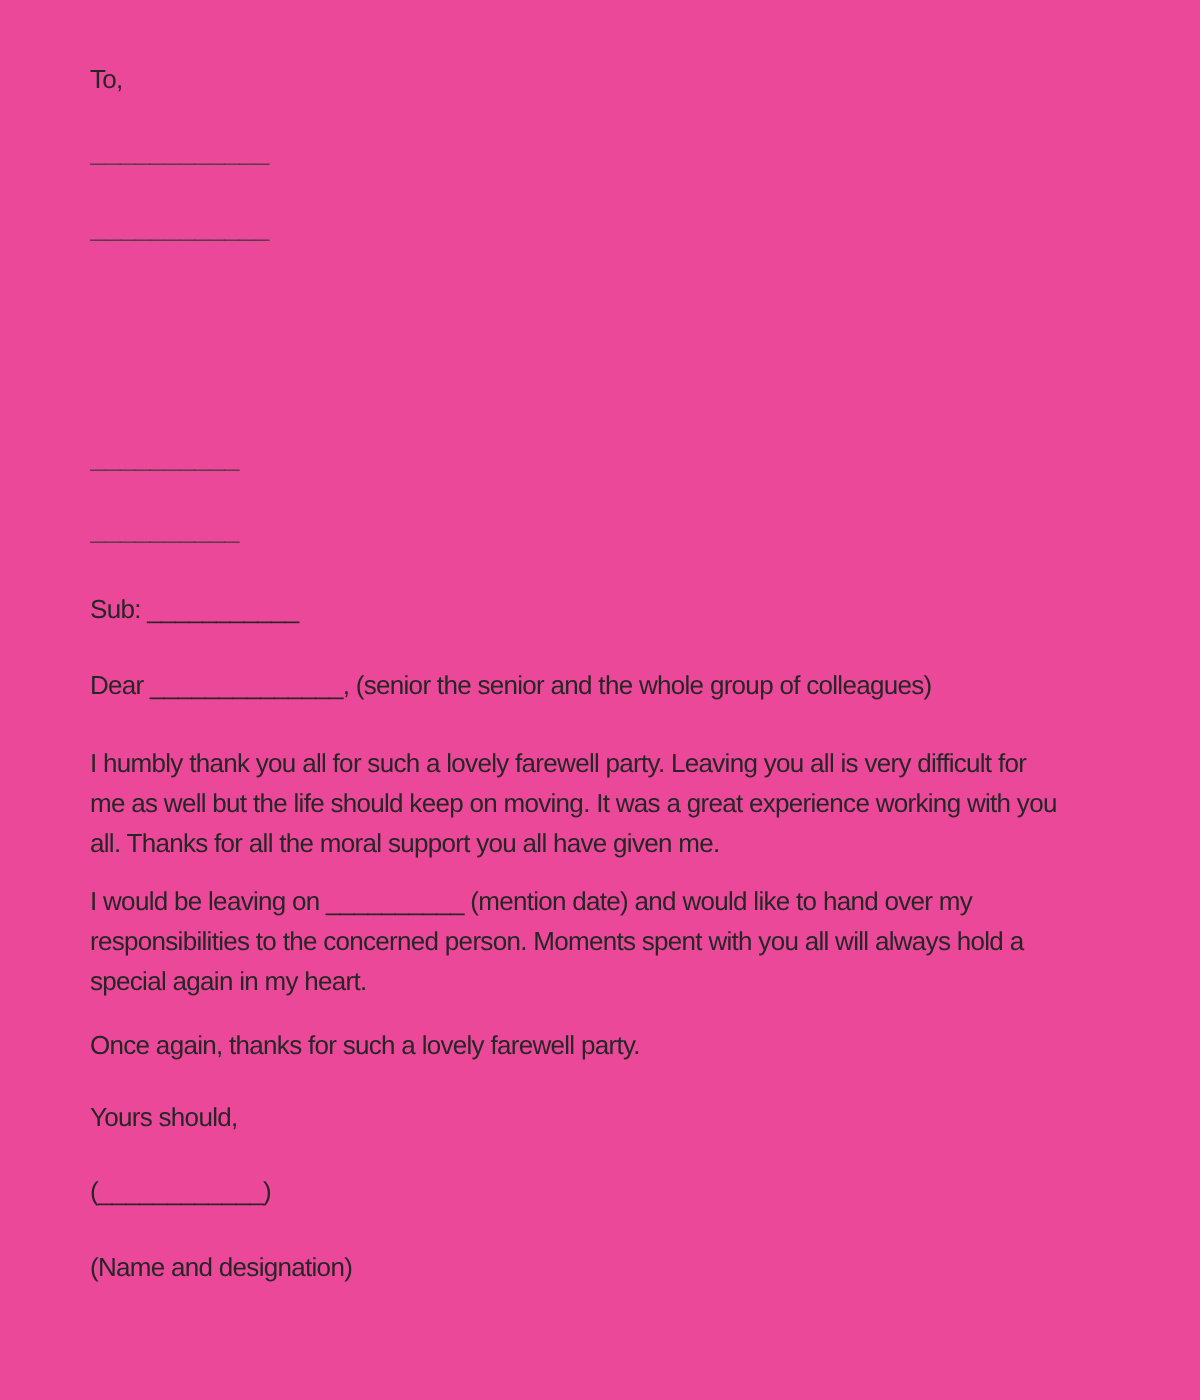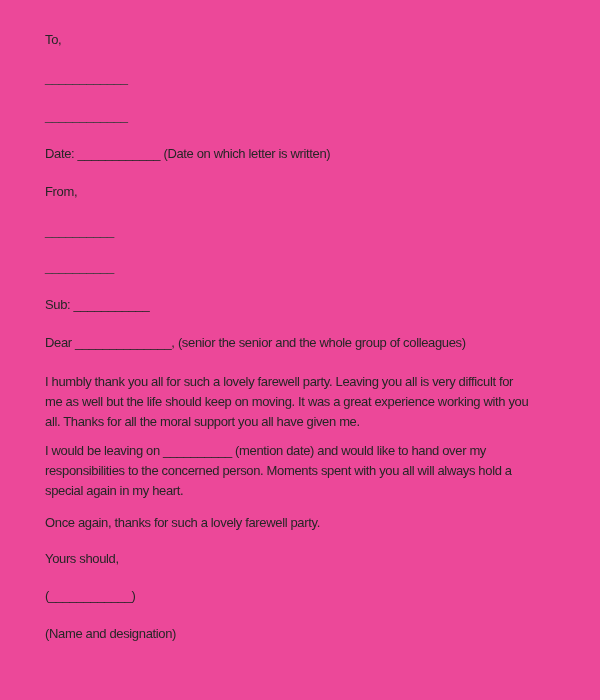--- a/index.html
+++ b/index.html
@@ -22,36 +22,35 @@
     width: 552px;
     margin: 0;
     font-size: 13px;
     line-height: 20px;
     letter-spacing: -0.35px;
     white-space: pre-line;
     color: #262626;
   }
   .blank-line {
     color: #3a3a3a;
+    font-family: Liberation Mono, monospace;
   }
 </style>
 </head>
 <body>
 
 <div class="page">
 
   <p class="ln" style="top:30px">To,</p>
 
   <p class="ln blank-line" style="top:68px">____________</p>
 
   <p class="ln blank-line" style="top:106px">____________</p>
 
-  <p class="ln" style="top:144px">Date: ____________ (Date on which letter is written)</p>
 
-  <p class="ln" style="top:182px">From,</p>
 
   <p class="ln blank-line" style="top:221px">__________</p>
 
   <p class="ln blank-line" style="top:257px">__________</p>
 
   <p class="ln" style="top:295px">Sub: ___________</p>
 
   <p class="ln" style="top:333px">Dear ______________, (senior the senior and the whole group of colleagues)</p>
 
   <p class="ln" style="top:372px">I humbly thank you all for such a lovely farewell party. Leaving you all is very difficult for

